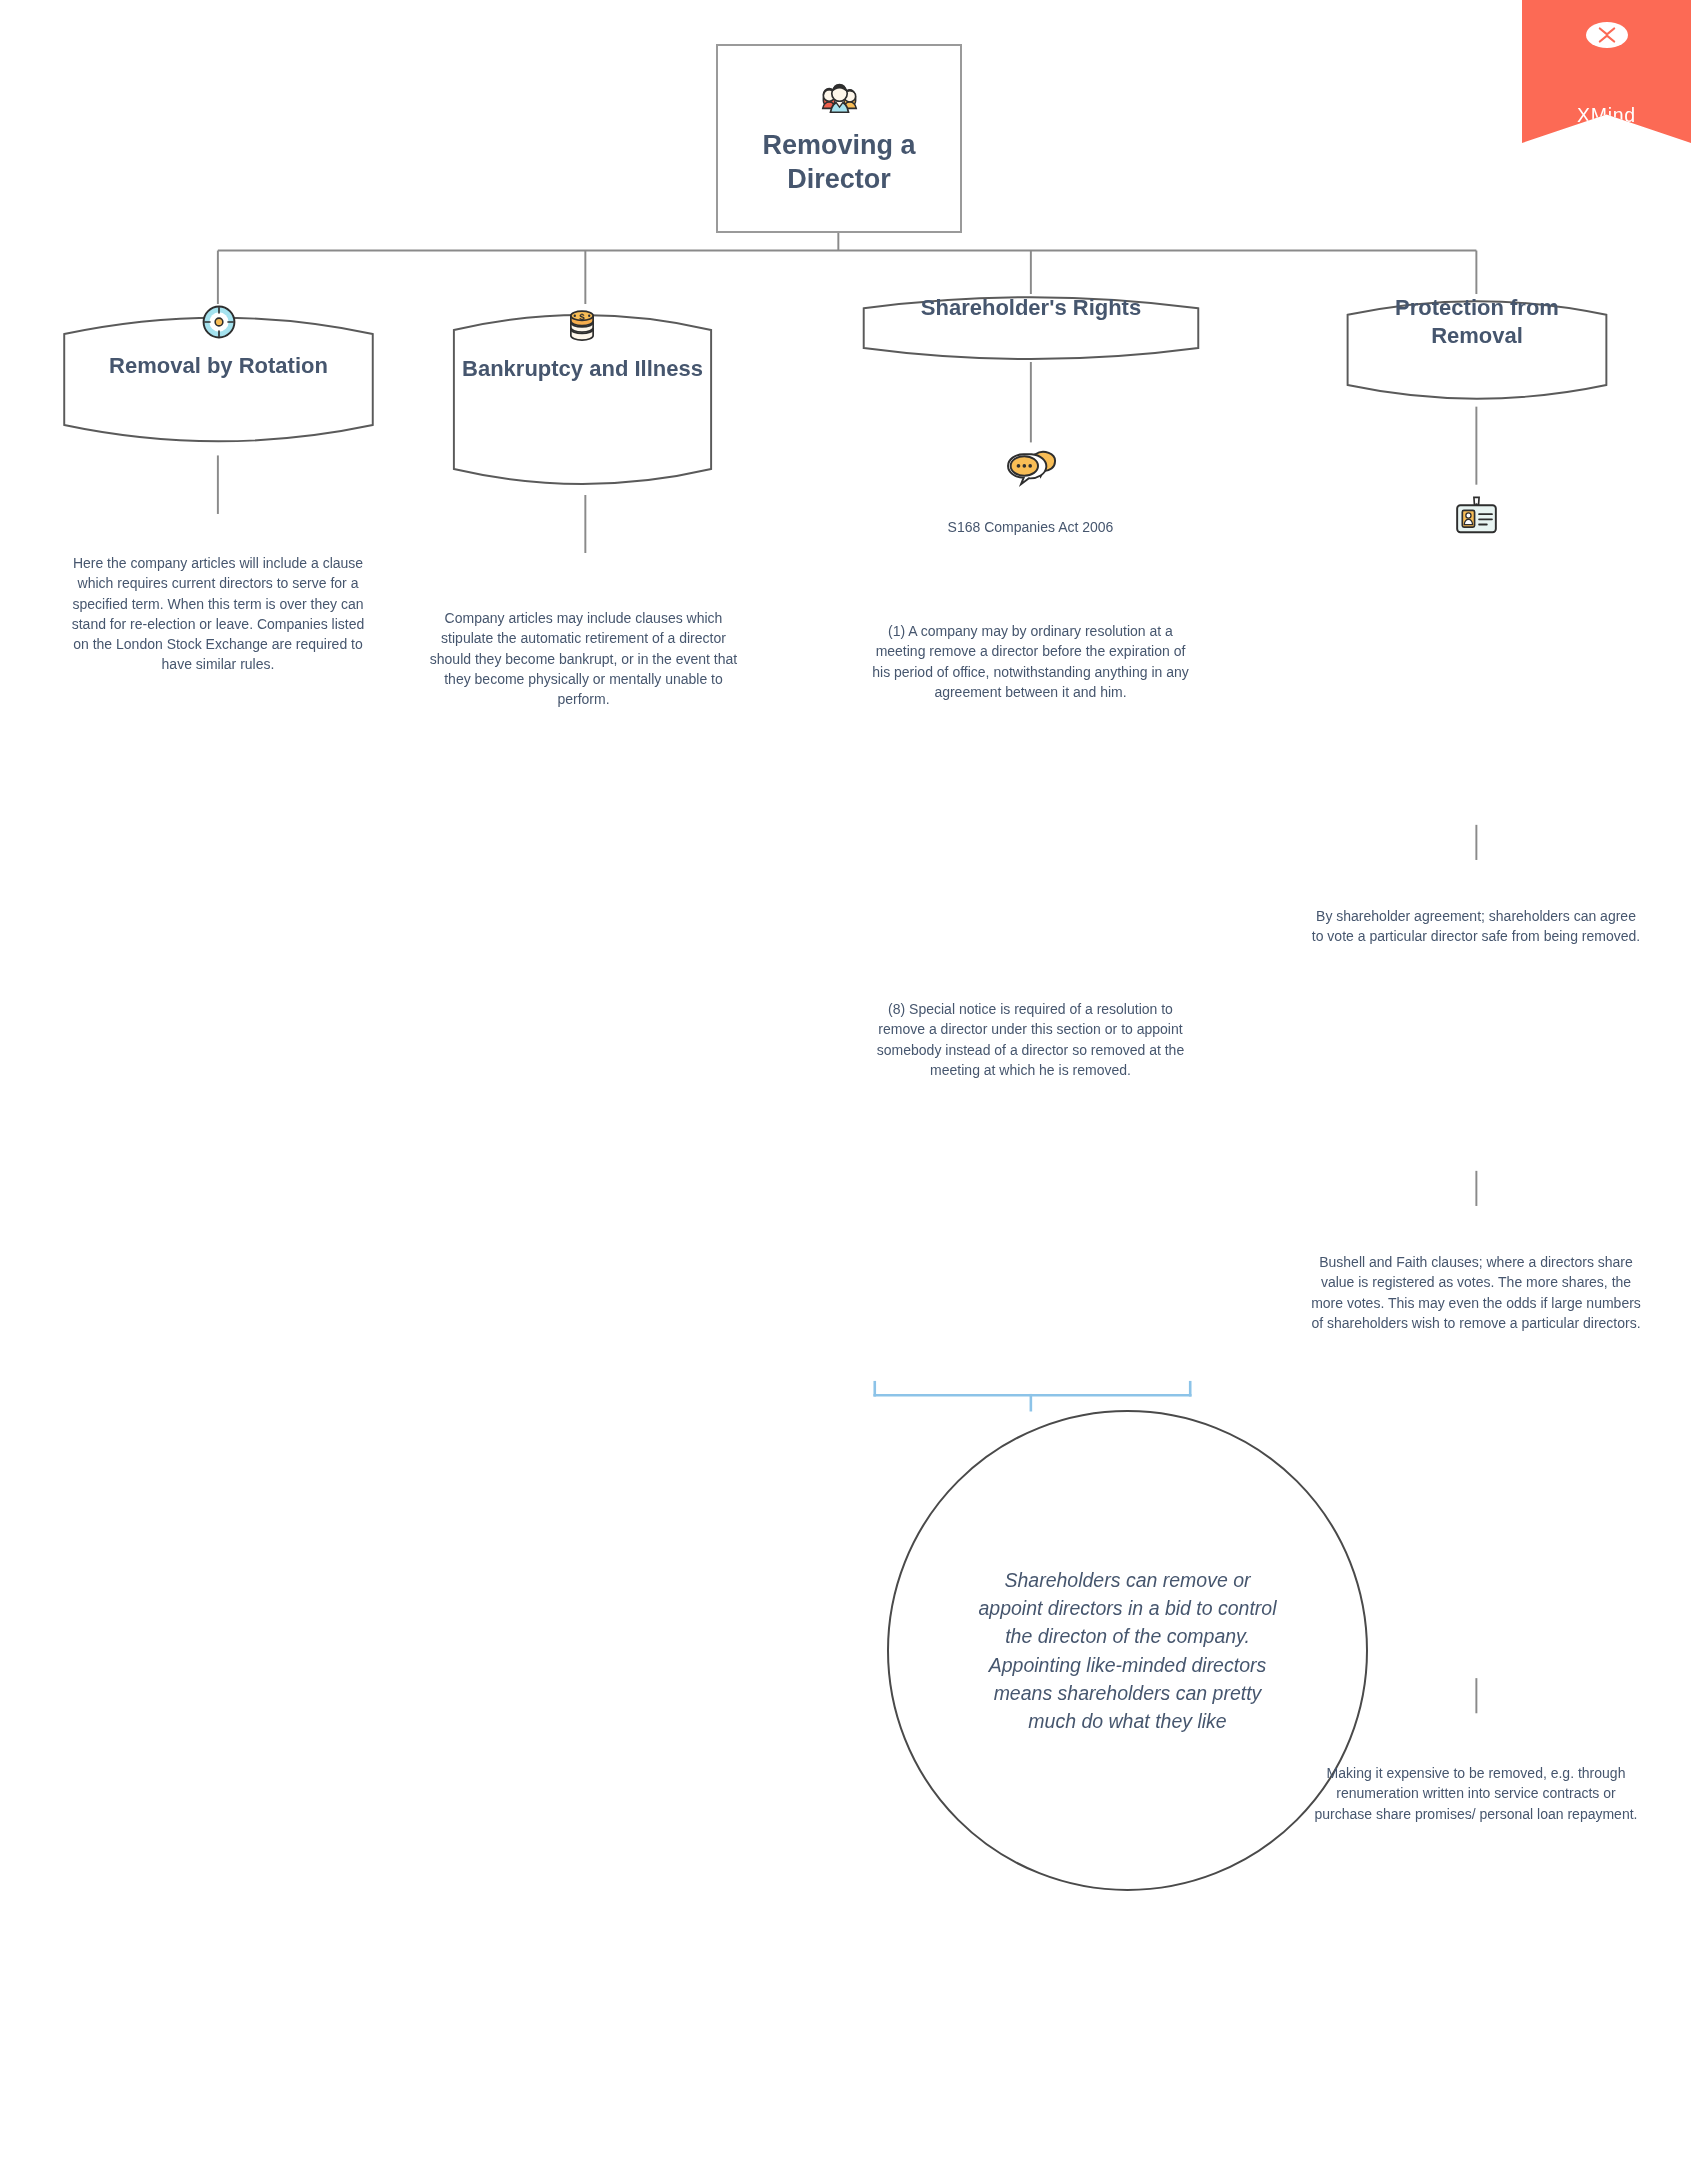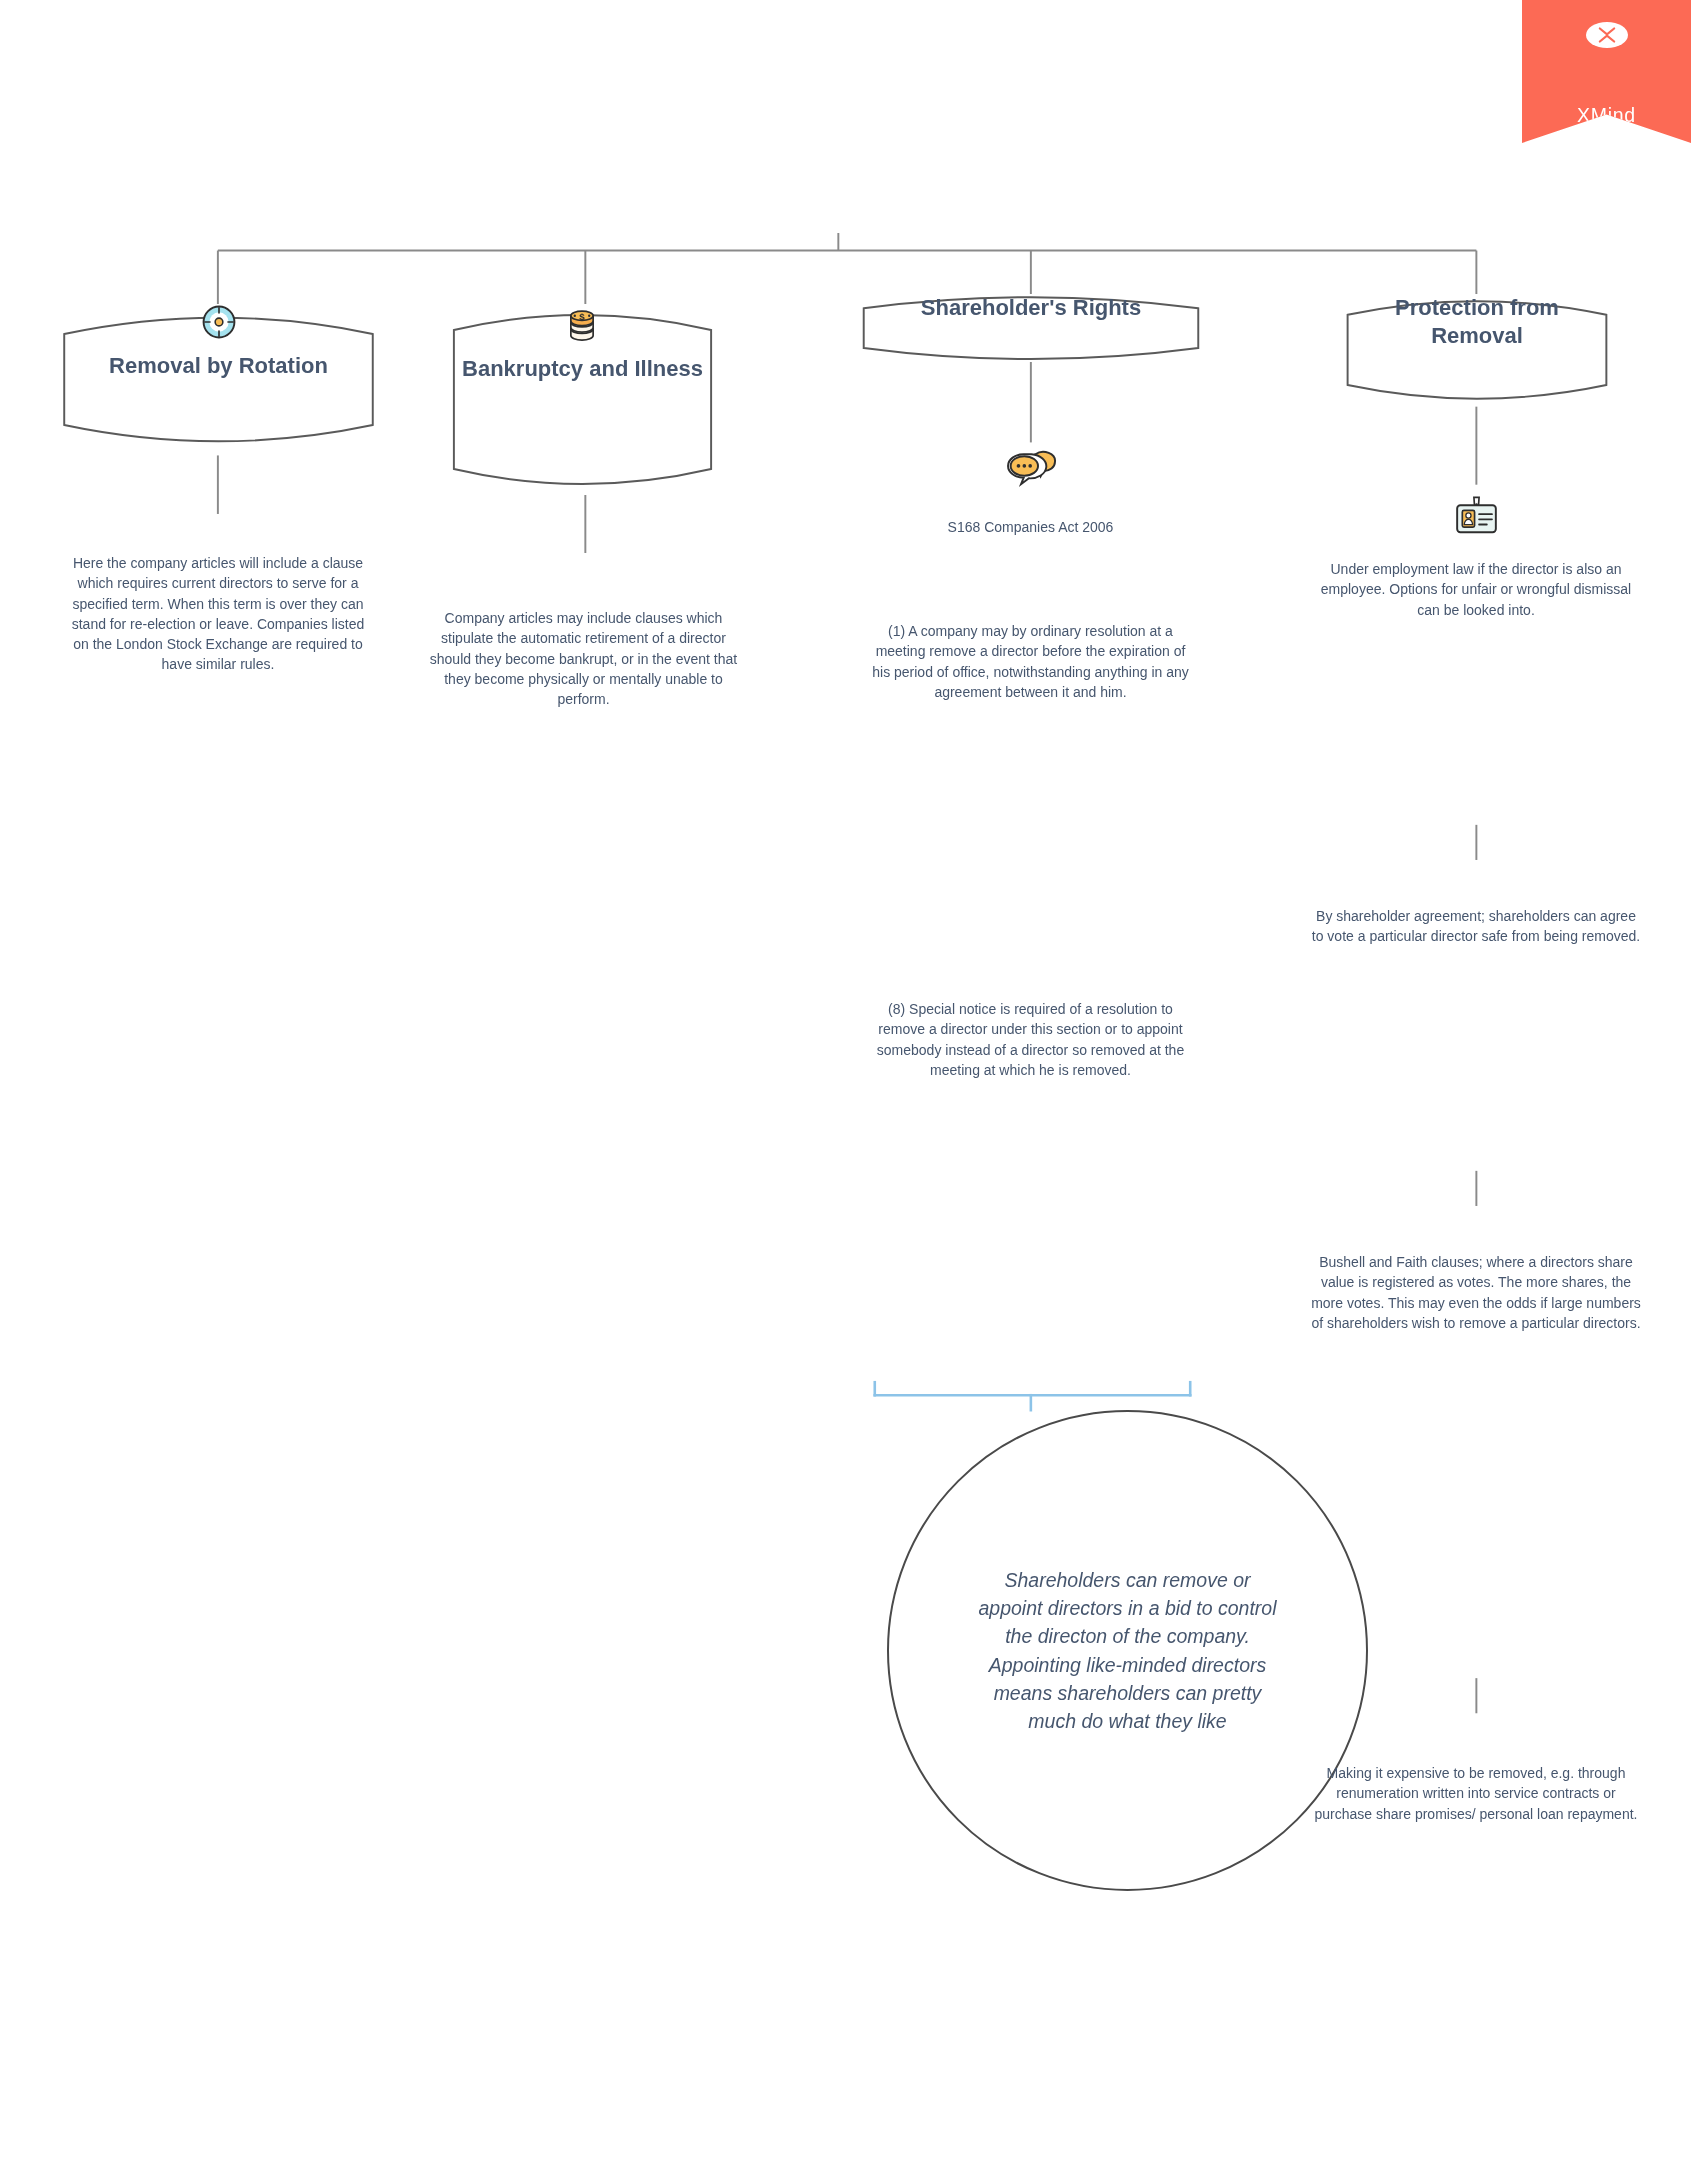--- a/index.html
+++ b/index.html
@@ -147,20 +147,42 @@
         <g stroke="#fc6a55" stroke-width="3.4" fill="none" stroke-linecap="round">
           <path d="M9,10 L20,19 L31,10"></path>
           <path d="M9,30 L20,21 L31,30"></path>
         </g>
       </svg>
     </div>
     <div class="wm-name">XMind</div>
     <div class="wm-sub">Evaluation Copy</div>
   </div>
 
+  <div class="root-node">
+    <div class="icon-wrap">
+      <svg width="51" height="40" viewBox="0 0 78 62">
+
+        <path d="M14,28 a9,9 0 0 1 18,0 v4 a9,9 0 0 1 -18,0 z" fill="#f0604d" stroke="#2e2e2e" stroke-width="2.4"></path>
+        <circle cx="23" cy="24" r="9" fill="#fdf6ea" stroke="#2e2e2e" stroke-width="2.4"></circle>
+        <path d="M14,24 a9,9 0 0 1 18,0 v-2 a9,9 0 0 0 -18,0 z" fill="#9e5663" stroke="#2e2e2e" stroke-width="2"></path>
+        <path d="M13,44 q2,-10 10,-10 q8,0 10,10 z" fill="#f0604d" stroke="#2e2e2e" stroke-width="2.4"></path>
+
+        <path d="M46,28 a9,9 0 0 1 18,0 v4 a9,9 0 0 1 -18,0 z" fill="#f8bd56" stroke="#2e2e2e" stroke-width="2.4"></path>
+        <circle cx="55" cy="25" r="9" fill="#fdf6ea" stroke="#2e2e2e" stroke-width="2.4"></circle>
+        <path d="M46,22 q9,-8 18,0 q-3,-8 -9,-8 q-6,0 -9,8 z" fill="#2e2e2e"></path>
+        <path d="M45,44 q2,-10 10,-10 q8,0 10,10 z" fill="#f8bd56" stroke="#2e2e2e" stroke-width="2.4"></path>
+
+        <circle cx="39" cy="21" r="12" fill="#fdf6ea" stroke="#2e2e2e" stroke-width="2.6"></circle>
+        <path d="M27,19 q12,-12 24,0 q-2,-13 -12,-13 q-10,0 -12,13 z" fill="#2e2e2e"></path>
+        <path d="M25,50 q3,-16 14,-16 q11,0 14,16 z" fill="#a5e2ee" stroke="#2e2e2e" stroke-width="2.6"></path>
+        <path d="M33,34 l6,8 l6,-8" fill="#fdf6ea" stroke="#2e2e2e" stroke-width="2.2"></path>
+      </svg>
+    </div>
+    <div class="root-title">Removing a Director</div>
+  </div>
 
   <div class="barrel" style="left:46px; top:304px; width:345px; height:151px;">
     <svg class="bshape" viewBox="0 0 530 232" preserveAspectRatio="none">
       <path d="M28,46 Q265,-4 502,46 L502,186 Q265,236 28,186 Z" fill="#fff" stroke="#5a5a5a" stroke-width="3"></path>
     </svg>
     <div class="binner">
       <div class="icon-wrap" style="margin-bottom:11.7px;">
         <svg width="36" height="36" viewBox="0 0 56 56">
           <circle cx="28" cy="28" r="24" fill="#a5e2ee" stroke="#2e2e2e" stroke-width="3"></circle>
           <circle cx="28" cy="28" r="15" fill="#ffffff" stroke="none"></circle>
@@ -251,21 +273,20 @@
       <circle cx="25.5" cy="30" r="4" fill="#ffffff" stroke="#2e2e2e" stroke-width="2"></circle>
       <path d="M19,44 q1,-8 6.5,-8 q5.5,0 6.5,8 z" fill="#ffffff" stroke="#2e2e2e" stroke-width="2"></path>
       <g stroke="#2e2e2e" stroke-width="2.8" stroke-linecap="round">
         <path d="M42,28 L62,28"></path>
         <path d="M42,36 L62,36"></path>
         <path d="M42,44 L54,44"></path>
       </g>
     </svg>
   </div>
 
-  <div class="tblock" style="left:1311px; top:559px; width:330px;">Under employment law if the director is also an employee. Options for unfair or wrongful dismissal can be looked into.</div>
 
   <div class="tblock" style="left:1311px; top:906px; width:330px;">By shareholder agreement; shareholders can agree to vote a particular director safe from being removed.</div>
 
   <div class="tblock" style="left:1311px; top:1252px; width:330px;">Bushell and Faith clauses; where a directors share value is registered as votes. The more shares, the more votes. This may even the odds if large numbers of shareholders wish to remove a particular directors.</div>
 
   <div class="tblock" style="left:1311px; top:1763px; width:330px;">Making it expensive to be removed, e.g. through renumeration written into service contracts or purchase share promises/ personal loan repayment.</div>
 
 </div>
 
 

